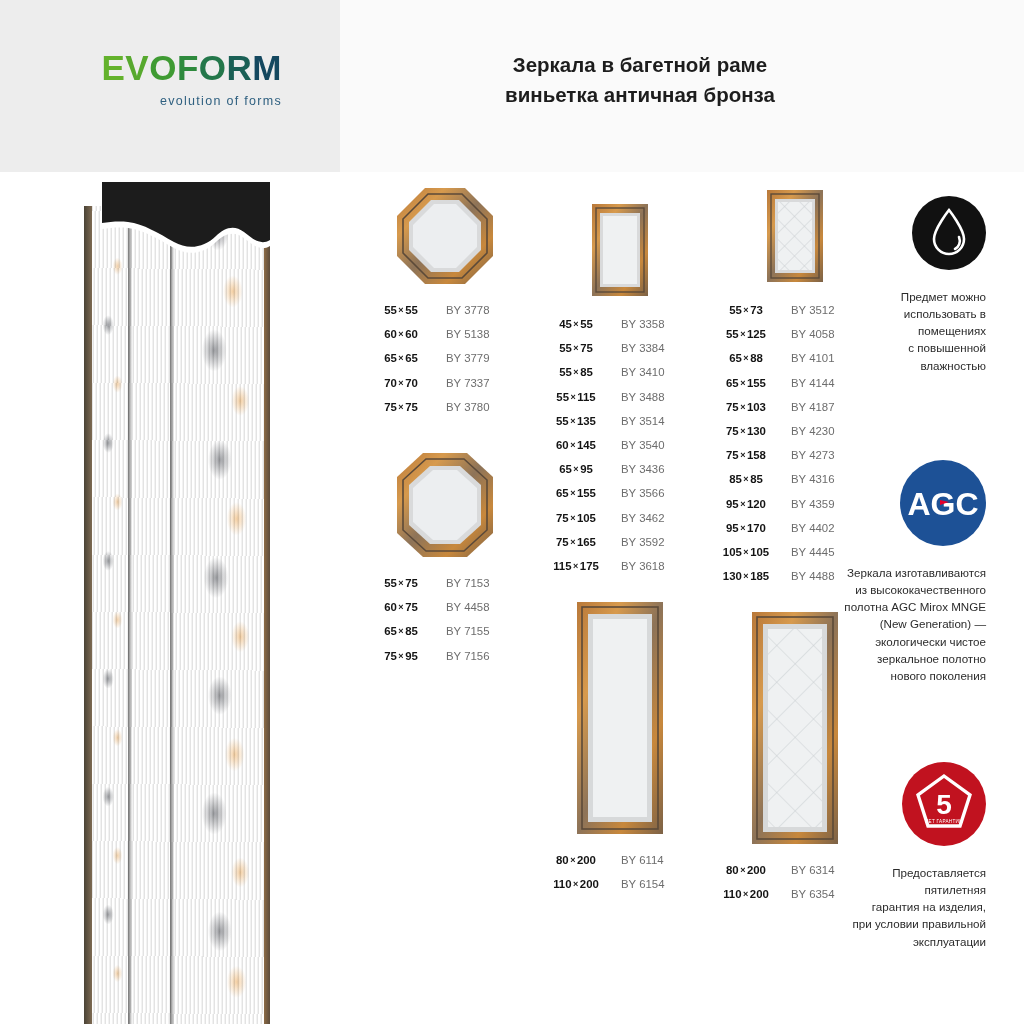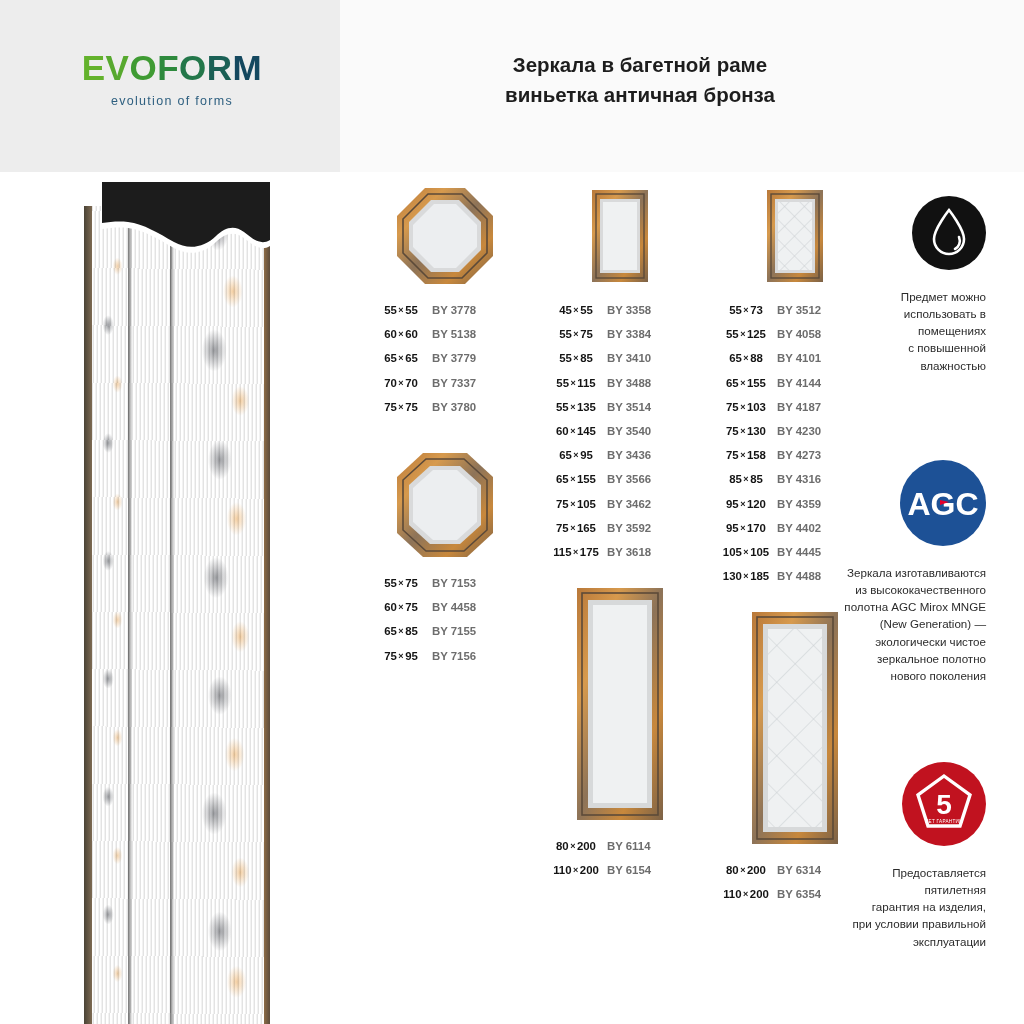--- a/index.html
+++ b/index.html
@@ -7,21 +7,21 @@
   body{
     width:1024px;height:1024px;overflow:hidden;background:#ffffff;
     font-family:"Liberation Sans","DejaVu Sans",sans-serif;
     -webkit-font-smoothing:antialiased;
   }
   .page{position:relative;width:1024px;height:1024px;}
 
   
   .header{position:absolute;left:0;top:0;width:1024px;height:172px;background:#fafafa;}
   .header-left-block{position:absolute;left:0;top:0;width:340px;height:172px;background:#ededed;}
-  .logo-wrap{position:absolute;left:62px;top:50px;width:220px;text-align:center;}
+  .logo-wrap{position:absolute;left:62px;top:50px;width:220px;text-align:right;}
   .logo-mark{font-size:35px;font-weight:bold;letter-spacing:.5px;line-height:1;}
   .logo-mark span{display:inline-block;}
   .logo-sub{margin-top:9px;font-size:12.5px;color:#2f6080;letter-spacing:1.3px;}
   .header-title{position:absolute;left:360px;top:50px;width:560px;text-align:center;
     font-size:20.5px;font-weight:bold;color:#1d1d1d;line-height:1.45;}
   .header-title div{white-space:nowrap;}
 
   
   .frame-photo{position:absolute;left:84px;top:182px;width:186px;height:842px;overflow:hidden;}
   .frame-photo .base{position:absolute;inset:0;
@@ -73,21 +73,21 @@
   .frame-photo .groove{position:absolute;top:0;bottom:0;width:4px;background:linear-gradient(90deg,rgba(0,0,0,.55),rgba(0,0,0,.05));}
   .frame-photo .blackcap{position:absolute;left:0;top:0;width:186px;height:90px;}
 
   
   .col{position:absolute;}
   .thumb-box{position:relative;margin:0 auto;}
   .size-list{margin-top:0;}
   .size-row{display:flex;align-items:baseline;height:24.2px;font-size:11.4px;}
   .size-row .sz{font-weight:bold;color:#141414;text-align:center;letter-spacing:0;}
   .size-row .sz i{font-style:normal;font-weight:bold;font-size:9px;padding:0 1.5px;position:relative;top:-1px;}
-  .size-row .code{color:#6d6d6d;font-weight:bold;white-space:nowrap;}
+  .size-row .code{color:#6d6d6d;font-weight:normal;margin-left:14px;white-space:nowrap;}
 
   
   .feature{position:absolute;width:160px;text-align:right;left:826px;}
   .feature .badge{margin:0 auto;}
   .feature .ftext{margin-top:14px;font-size:11.6px;line-height:1.48;color:#2b2b2b;}
 </style>
 </head>
 <body>
 
 <div class="page">
@@ -188,21 +188,21 @@
           <span class="sz" style="width:62px">65<i>×</i>85</span>
           <span class="code">BY 7155</span>
         </div>
         <div class="size-row">
           <span class="sz" style="width:62px">75<i>×</i>95</span>
           <span class="code">BY 7156</span>
         </div>
       </div>
   </div>
 
-  <div class="col" style="left:545px;top:186px;width:150px">
+  <div class="col" style="left:545px;top:200px;width:150px">
 
     <div class="thumb-box" style="width:100px;height:100px">
       <svg width="100" height="100" viewBox="0 0 100 100">
         <rect x="22" y="4" width="56" height="92" fill="url(#bz1)"></rect>
         <rect x="26" y="8" width="48" height="84" fill="none" stroke="#5c4a39" stroke-width="1.4"></rect>
         <rect x="30" y="13" width="40" height="74" fill="#d9dadb"></rect>
         <rect x="33" y="16" width="34" height="68" fill="#eff1f2"></rect>
       </svg>
     </div>
 

